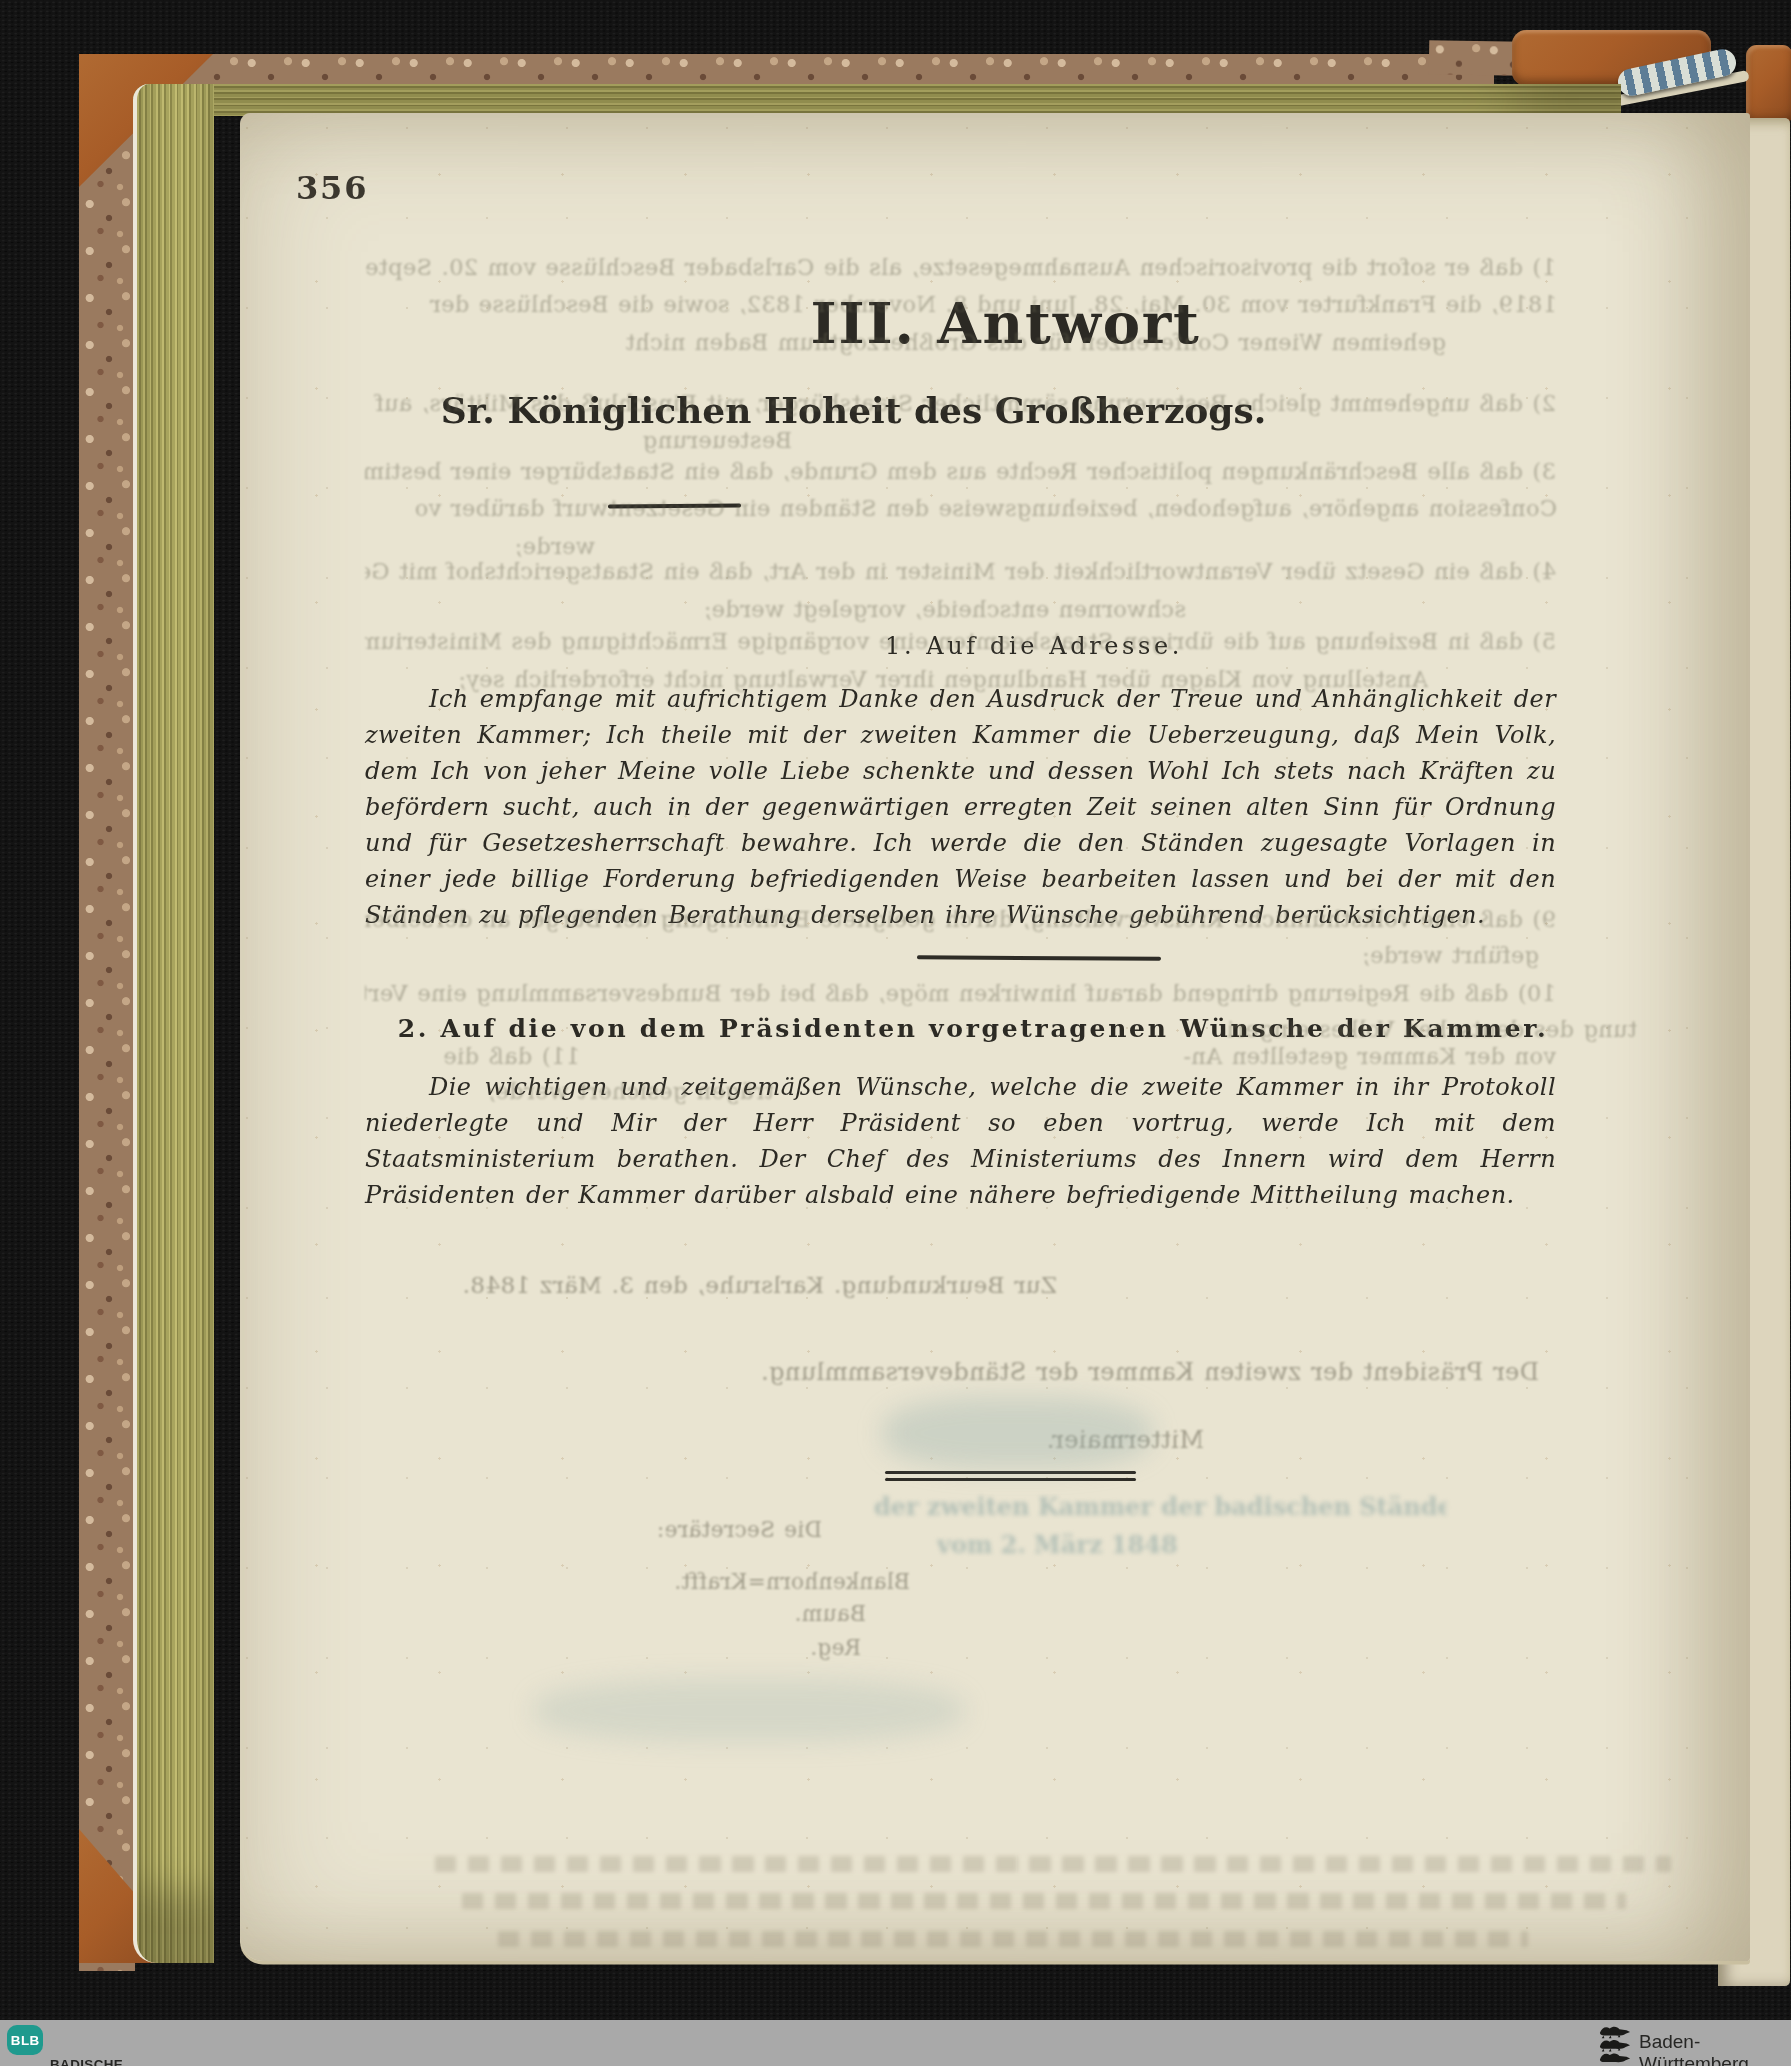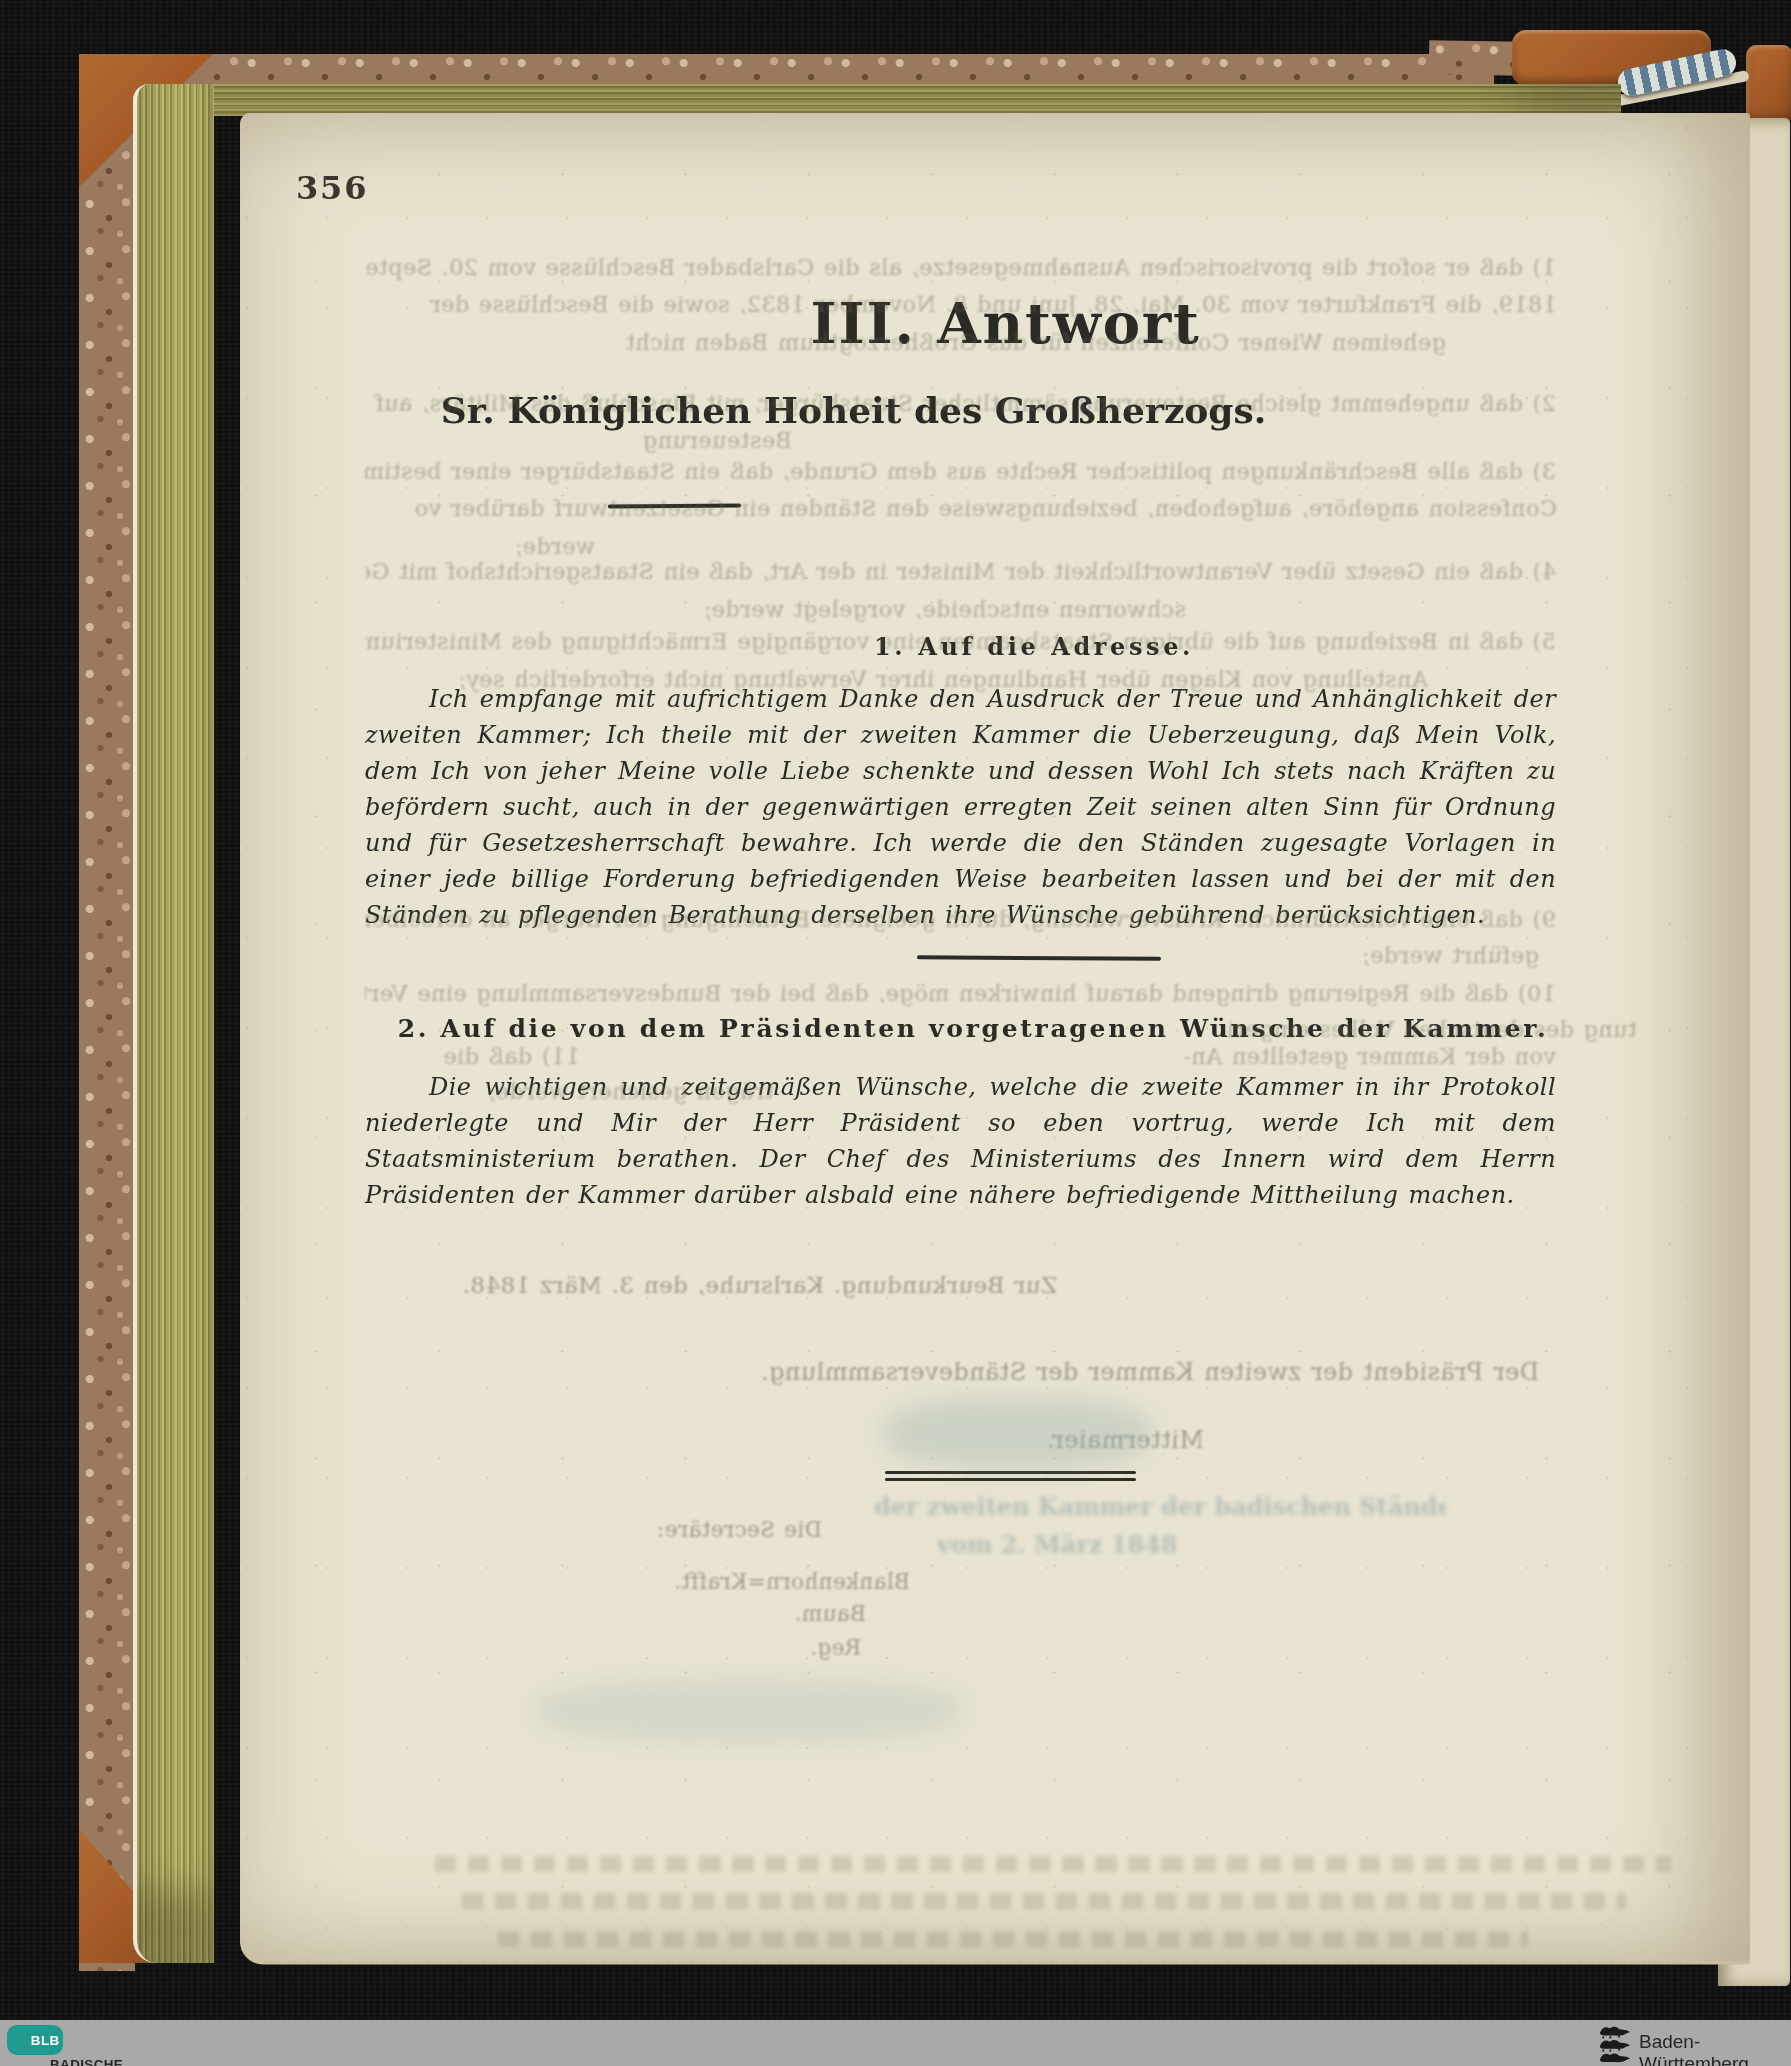--- a/index.html
+++ b/index.html
@@ -51,21 +51,21 @@
     box-shadow:inset 9px 0 12.5px rgba(60,50,30,.38), inset 0 7.2px 9px rgba(200,190,150,.6);}
 
   
   .ink{color:#2c2a24;}
   #page-number{left:56px;top:56px;font-size:32px;font-weight:600;letter-spacing:1.8px;color:#3b372e;}
   #doc-title{left:0;top:177px;width:1510px;text-align:center;font-size:56px;font-weight:bold;letter-spacing:1.8px;transform:translateX(10.7px);}
   #doc-subtitle{left:0;top:276px;width:1227px;text-align:center;font-size:36px;font-weight:bold;}
   .rule{background:#2e2c26;height:3.6px;border-radius:1.8px;}
   #rule-1{left:368px;top:391px;width:133px;transform:rotate(-.4deg);}
   #dedication{left:168px;top:459px;width:1254px;text-align:center;font-size:25px;font-weight:bold;letter-spacing:1.8px;}
-  #heading-1{left:167px;top:519px;width:1254px;text-align:center;font-size:24px;font-weight:700;letter-spacing:3.6px;}
+  #heading-1{left:167px;top:519px;width:1254px;text-align:center;font-size:24px;font-weight:400;letter-spacing:3.6px;}
   .body-par{left:125px;width:1191px;font-size:24px;line-height:36px;text-align:justify;text-indent:64px;
     font-weight:500;letter-spacing:0.4px;word-spacing:2.2px;font-style:italic;}
   #par-1{top:568px;}
   #rule-2{left:677px;top:843px;width:244px;transform:rotate(.3deg);}
   #heading-2{left:106px;top:901px;width:1254px;text-align:center;font-size:25px;font-weight:600;letter-spacing:2.7px;}
   #par-2{top:956px;}
   #double-rule{left:645px;top:1358px;width:251px;height:11.6px;}
   #double-rule .rule{position:absolute;left:0;width:100%;height:2.7px;}
   #double-rule .r-a{top:0;} #double-rule .r-b{top:7.2px;}
 
@@ -76,21 +76,21 @@
   .bleed.sig{color:rgba(98,94,76,.52);filter:blur(0.9px);}
   .blue-line{position:absolute;white-space:nowrap;overflow:hidden;color:rgba(128,158,158,.5);
     filter:blur(2.2px);font-weight:600;}
   .blob{position:absolute;border-radius:40%;filter:blur(12.5px);}
   .ghostbar{position:absolute;height:16px;filter:blur(2.1px);opacity:.55;
     background:repeating-linear-gradient(90deg,rgba(118,110,88,.38) 0 21.5px,transparent 21.5px 33px);}
 
   
   #footer-bar{left:0;top:2020px;width:1791px;height:46px;font-family:"Liberation Sans","DejaVu Sans",sans-serif;}
   #blb-logo{left:7.2px;top:5.4px;width:36px;height:30px;border-radius:9.9px;color:#fff;font-size:13.4px;font-weight:bold;
-    display:flex;align-items:center;justify-content:center;letter-spacing:0.4px;padding-left:20px;}
+    display:flex;align-items:center;justify-content:center;letter-spacing:0.4px;}
   #library-name{left:50px;top:16px;font-size:13.4px;font-weight:bold;line-height:18px;letter-spacing:0.4px;margin-top:20px;}
   #bw-crest{left:1596px;top:3.6px;}
   #bw-label{left:1639px;top:10.7px;font-size:19px;}
 </style>
 </head>
 <body>
 
 <div id="canvas">
 
   <div class="abs marble" id="cover-left"></div>

